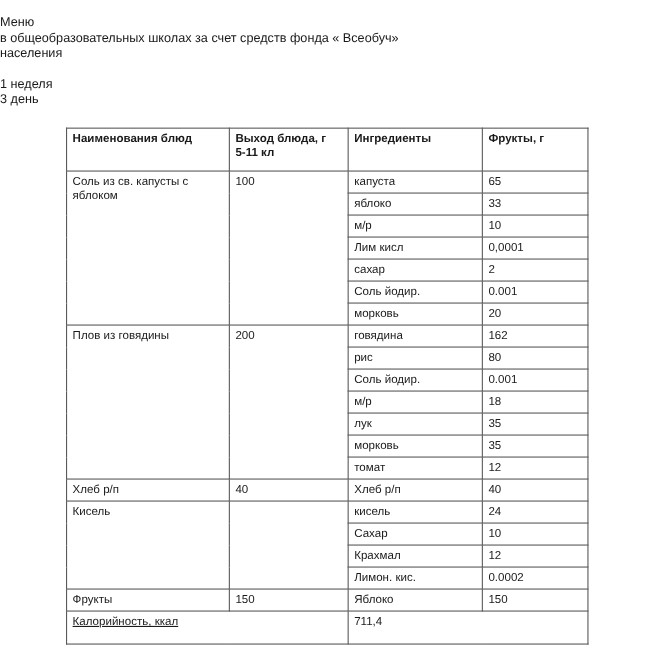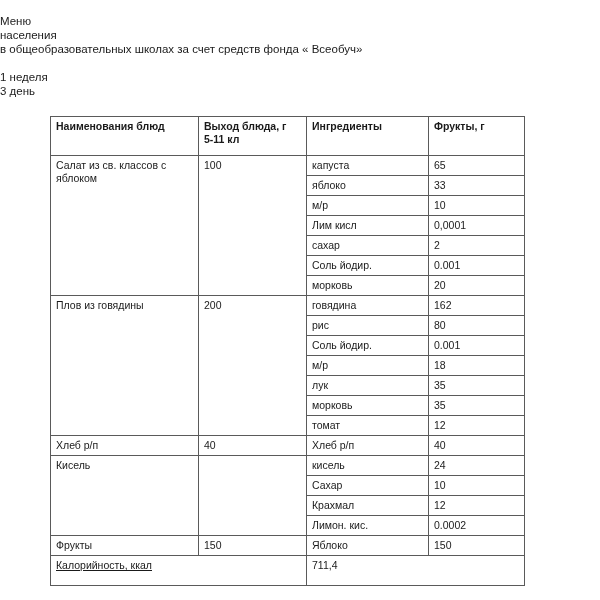--- a/index.html
+++ b/index.html
@@ -1,37 +1,37 @@
 <!DOCTYPE html>
 <html><head>
 <meta charset="utf-8">
 <style>
   html, body { margin: 0; padding: 0; background: #ffffff; }
   body { width: 600px; height: 600px; position: relative; overflow: hidden;
          font-family: "Liberation Sans", "DejaVu Sans", sans-serif; color: #1a1a1a; }
   .header { position: absolute; left: 0; top: 14px; width: 600px; text-align: left;
             font-size: 11.5px; line-height: 14px; }
   .header .gap { height: 14px; }
-  table.menu { position: absolute; left: 50px; top: 116px; width: 474px;
+  table.menu { position: absolute; left: 60px; top: 116px; width: 474px;
                border-collapse: collapse; font-size: 10.5px; table-layout: fixed; }
   table.menu td, table.menu th { border: 1px solid #5a5a5a; padding: 3px 6px 0 5px;
                vertical-align: top; font-weight: normal; text-align: left; height: 16px; line-height: 13px; }
   table.menu th { height: 35px; font-weight: 600; }
   th .sub { display: block; margin-top: 0; }
   td.total-label { text-align: center; font-weight: 600; }
   td.total-value { text-align: center; font-weight: 600; }
   col.c1 { width: 148px; } col.c2 { width: 108px; } col.c3 { width: 122px; } col.c4 { width: 96px; }
 </style>
 </head>
 <body>
 
 <div class="header">
   <div>Меню</div>
+  <div>в общеобразовательных школах за счет  средств  фонда « Всеобуч»</div>
   <div>населения</div>
-  <div>в общеобразовательных школах за счет  средств  фонда « Всеобуч»</div>
   <div class="gap"></div>
   <div>1 неделя</div>
   <div>3 день</div>
 </div>
 
 <table class="menu">
   <colgroup>
       <col class="c1">
       <col class="c2">
       <col class="c3">
@@ -43,21 +43,21 @@
       <th>
         <span>Выход блюда, г</span>
         <span class="sub">5-11 кл</span>
       </th>
       <th>Ингредиенты</th>
       <th>Фрукты, г</th>
     </tr>
   </thead>
   <tbody id="menu-body">
       <tr>
-        <td rowspan="7">Салат из св. классов с яблоком</td>
+        <td rowspan="7">Соль из св. капусты с яблоком</td>
         <td rowspan="7">100</td>
         <td>капуста</td>
         <td>65</td>
       </tr>
       <tr>
         <td>яблоко</td>
         <td>33</td>
       </tr>
       <tr>
         <td>м/р</td>

